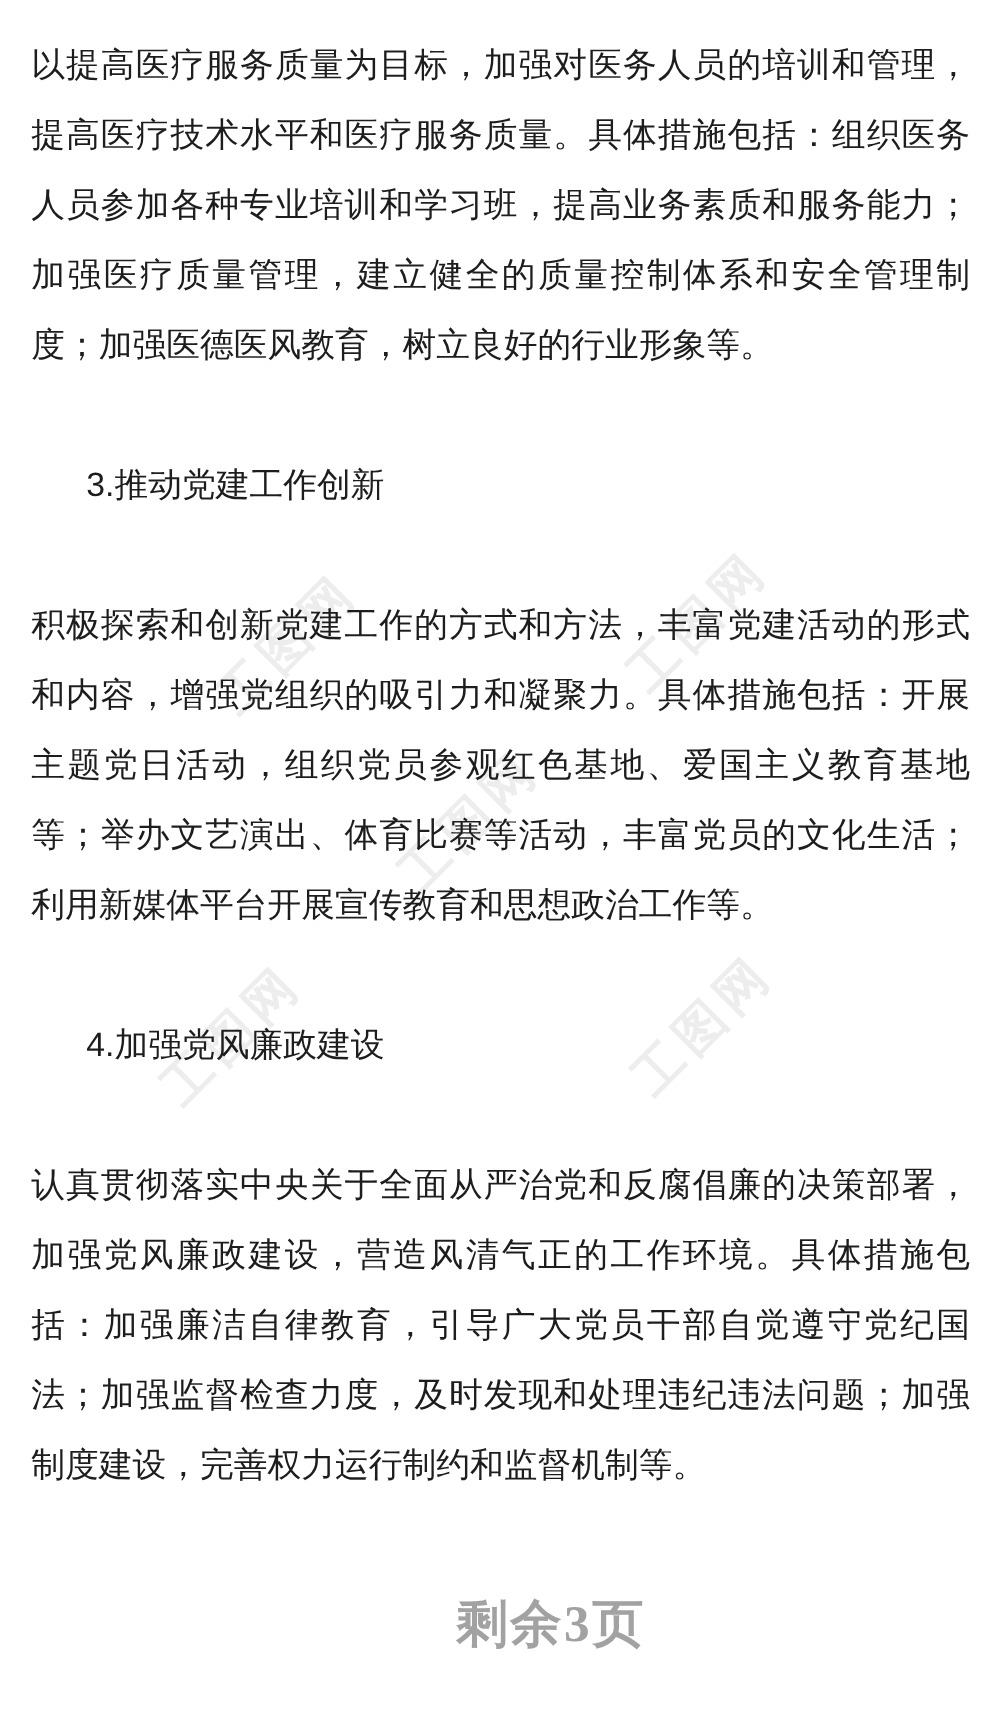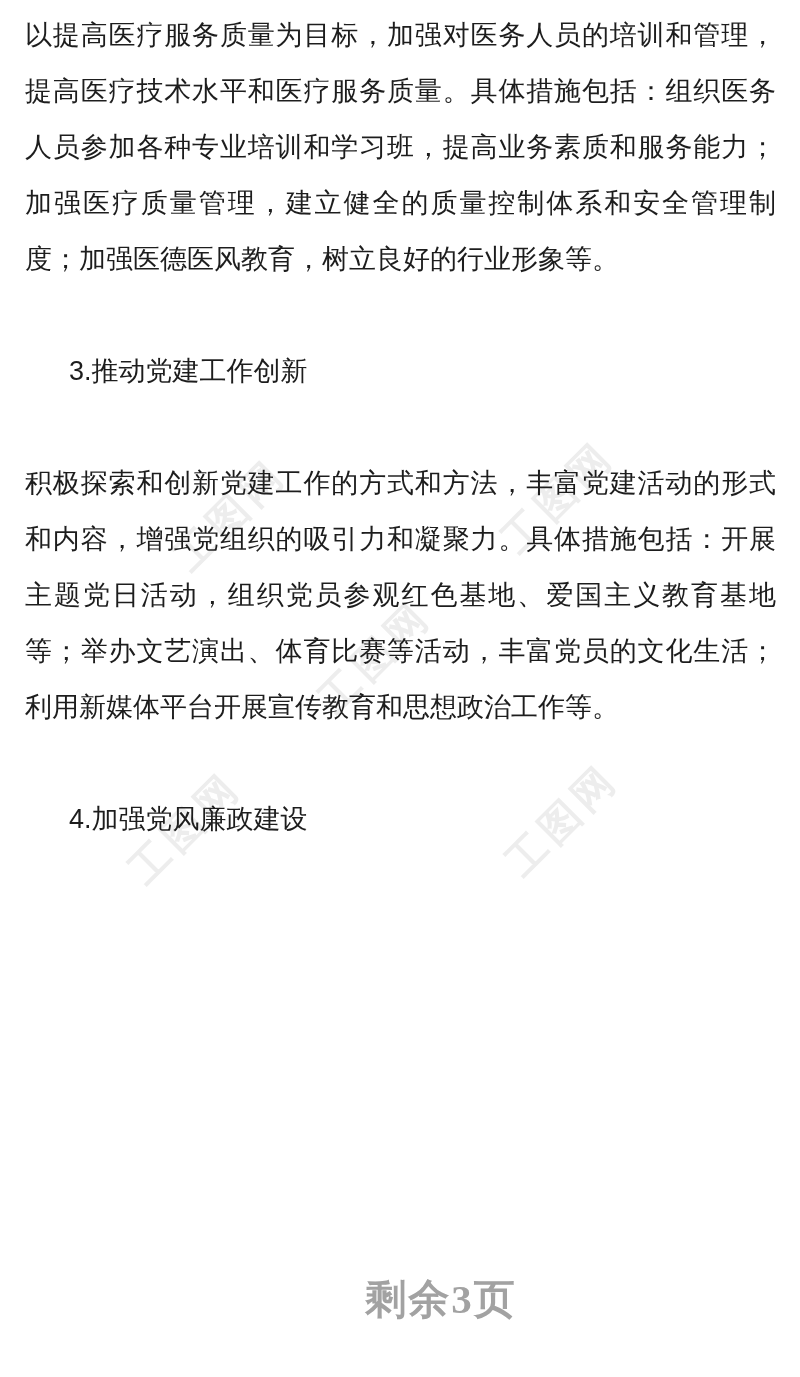--- a/index.html
+++ b/index.html
@@ -34,21 +34,21 @@
   }
   .wm-1 { left: 230px; top: 515px; }
   .wm-2 { left: 558px; top: 497px; }
   .wm-3 { left: 375px; top: 657px; }
   .wm-4 { left: 185px; top: 828px; }
   .wm-5 { left: 562px; top: 820px; }
 
   .content {
     position: relative;
     z-index: 1;
-    padding: 7px 24px 0 25px;
+    padding: 24px 24px 0 25px;
   }
   .content p {
     margin: 56px 0 0 0;
     font-size: 27px;
     line-height: 56px;
     color: #1d1d1d;
     text-align: justify;
     text-justify: inter-ideograph;
     letter-spacing: 0px;
   }
@@ -90,19 +90,20 @@
     <div class="watermark wm-3">工图网</div>
     <div class="watermark wm-4">工图网</div>
     <div class="watermark wm-5">工图网</div>
   </div>
 
   <div class="content">
     <p>以提高医疗服务质量为目标，加强对医务人员的培训和管理，提高医疗技术水平和医疗服务质量。具体措施包括：组织医务人员参加各种专业培训和学习班，提高业务素质和服务能力；加强医疗质量管理，建立健全的质量控制体系和安全管理制度；加强医德医风教育，树立良好的行业形象等。</p>
     <p class="heading">3.推动党建工作创新</p>
     <p>积极探索和创新党建工作的方式和方法，丰富党建活动的形式和内容，增强党组织的吸引力和凝聚力。具体措施包括：开展主题党日活动，组织党员参观红色基地、爱国主义教育基地等；举办文艺演出、体育比赛等活动，丰富党员的文化生活；利用新媒体平台开展宣传教育和思想政治工作等。</p>
     <p class="heading">4.加强党风廉政建设</p>
+    <p>认真贯彻落实中央关于全面从严治党和反腐倡廉的决策部署，加强党风廉政建设，营造风清气正的工作环境。具体措施包括：加强廉洁自律教育，引导广大党员干部自觉遵守党纪国法；加强监督检查力度，及时发现和处理违纪违法问题；加强制度建设，完善权力运行制约和监督机制等。</p>
   </div>
 
   <div class="footer-hint">
     <span>剩余3页</span>
   </div>
 
 </div>
 
 </body></html>

